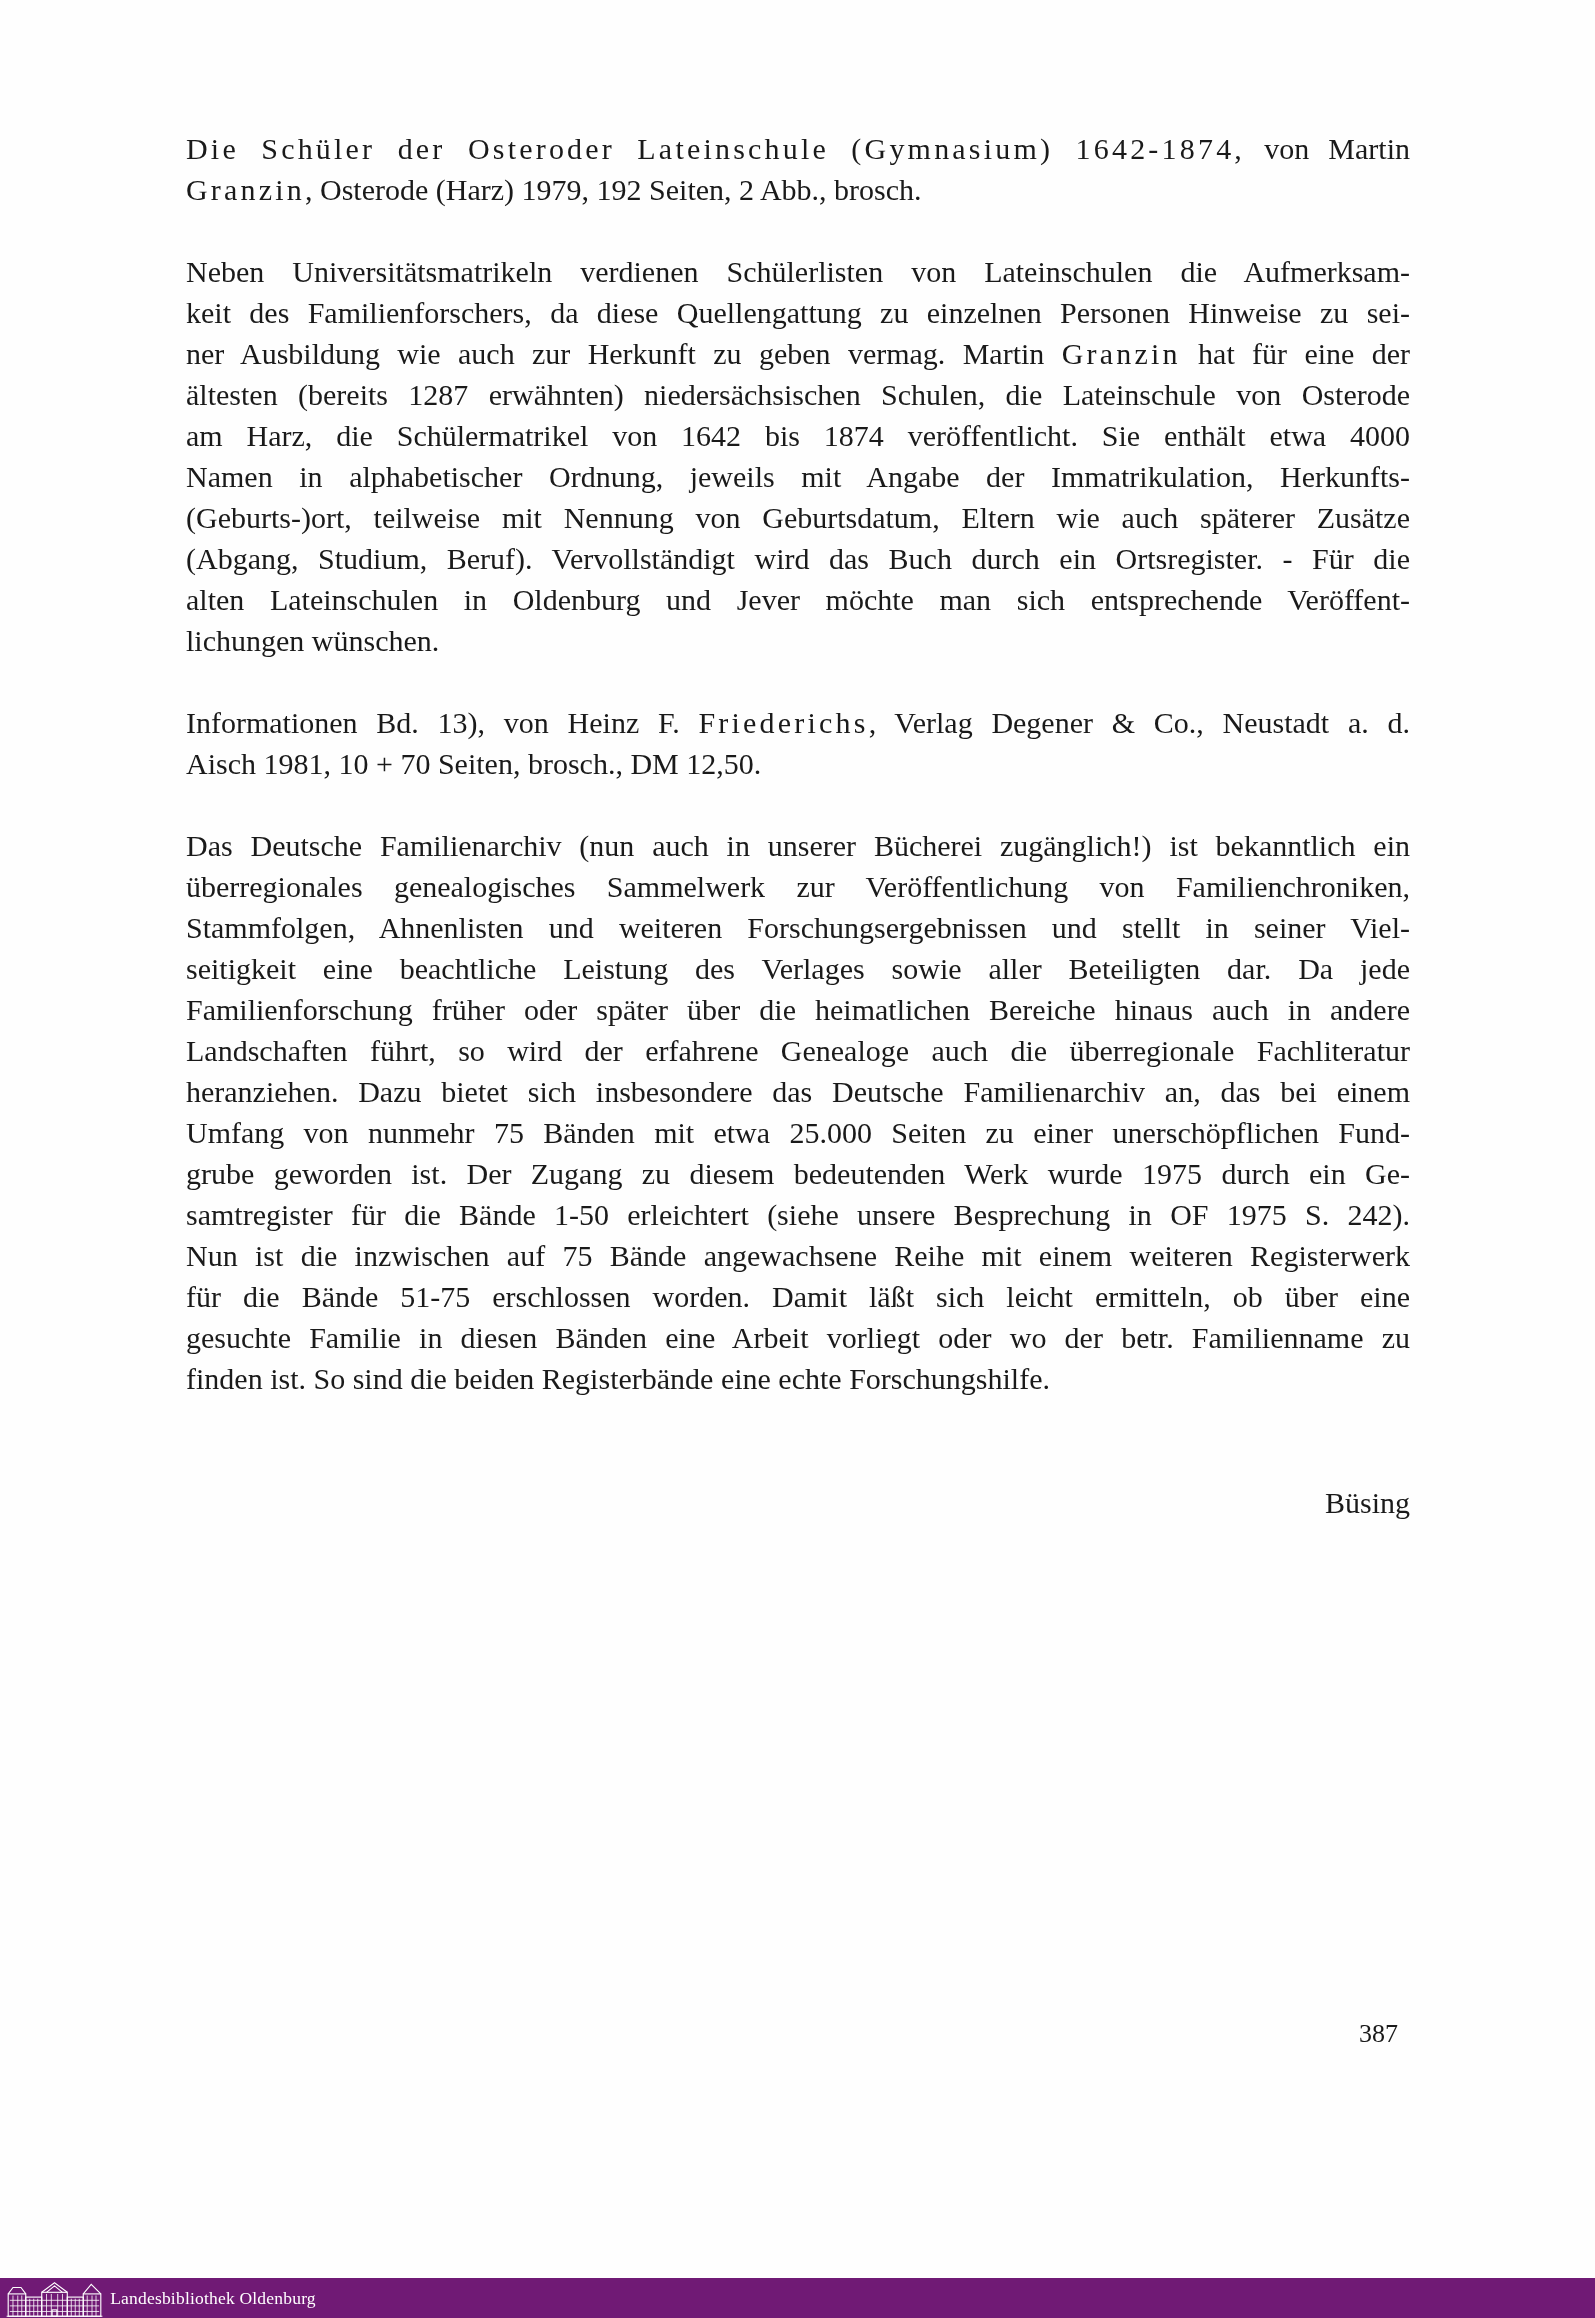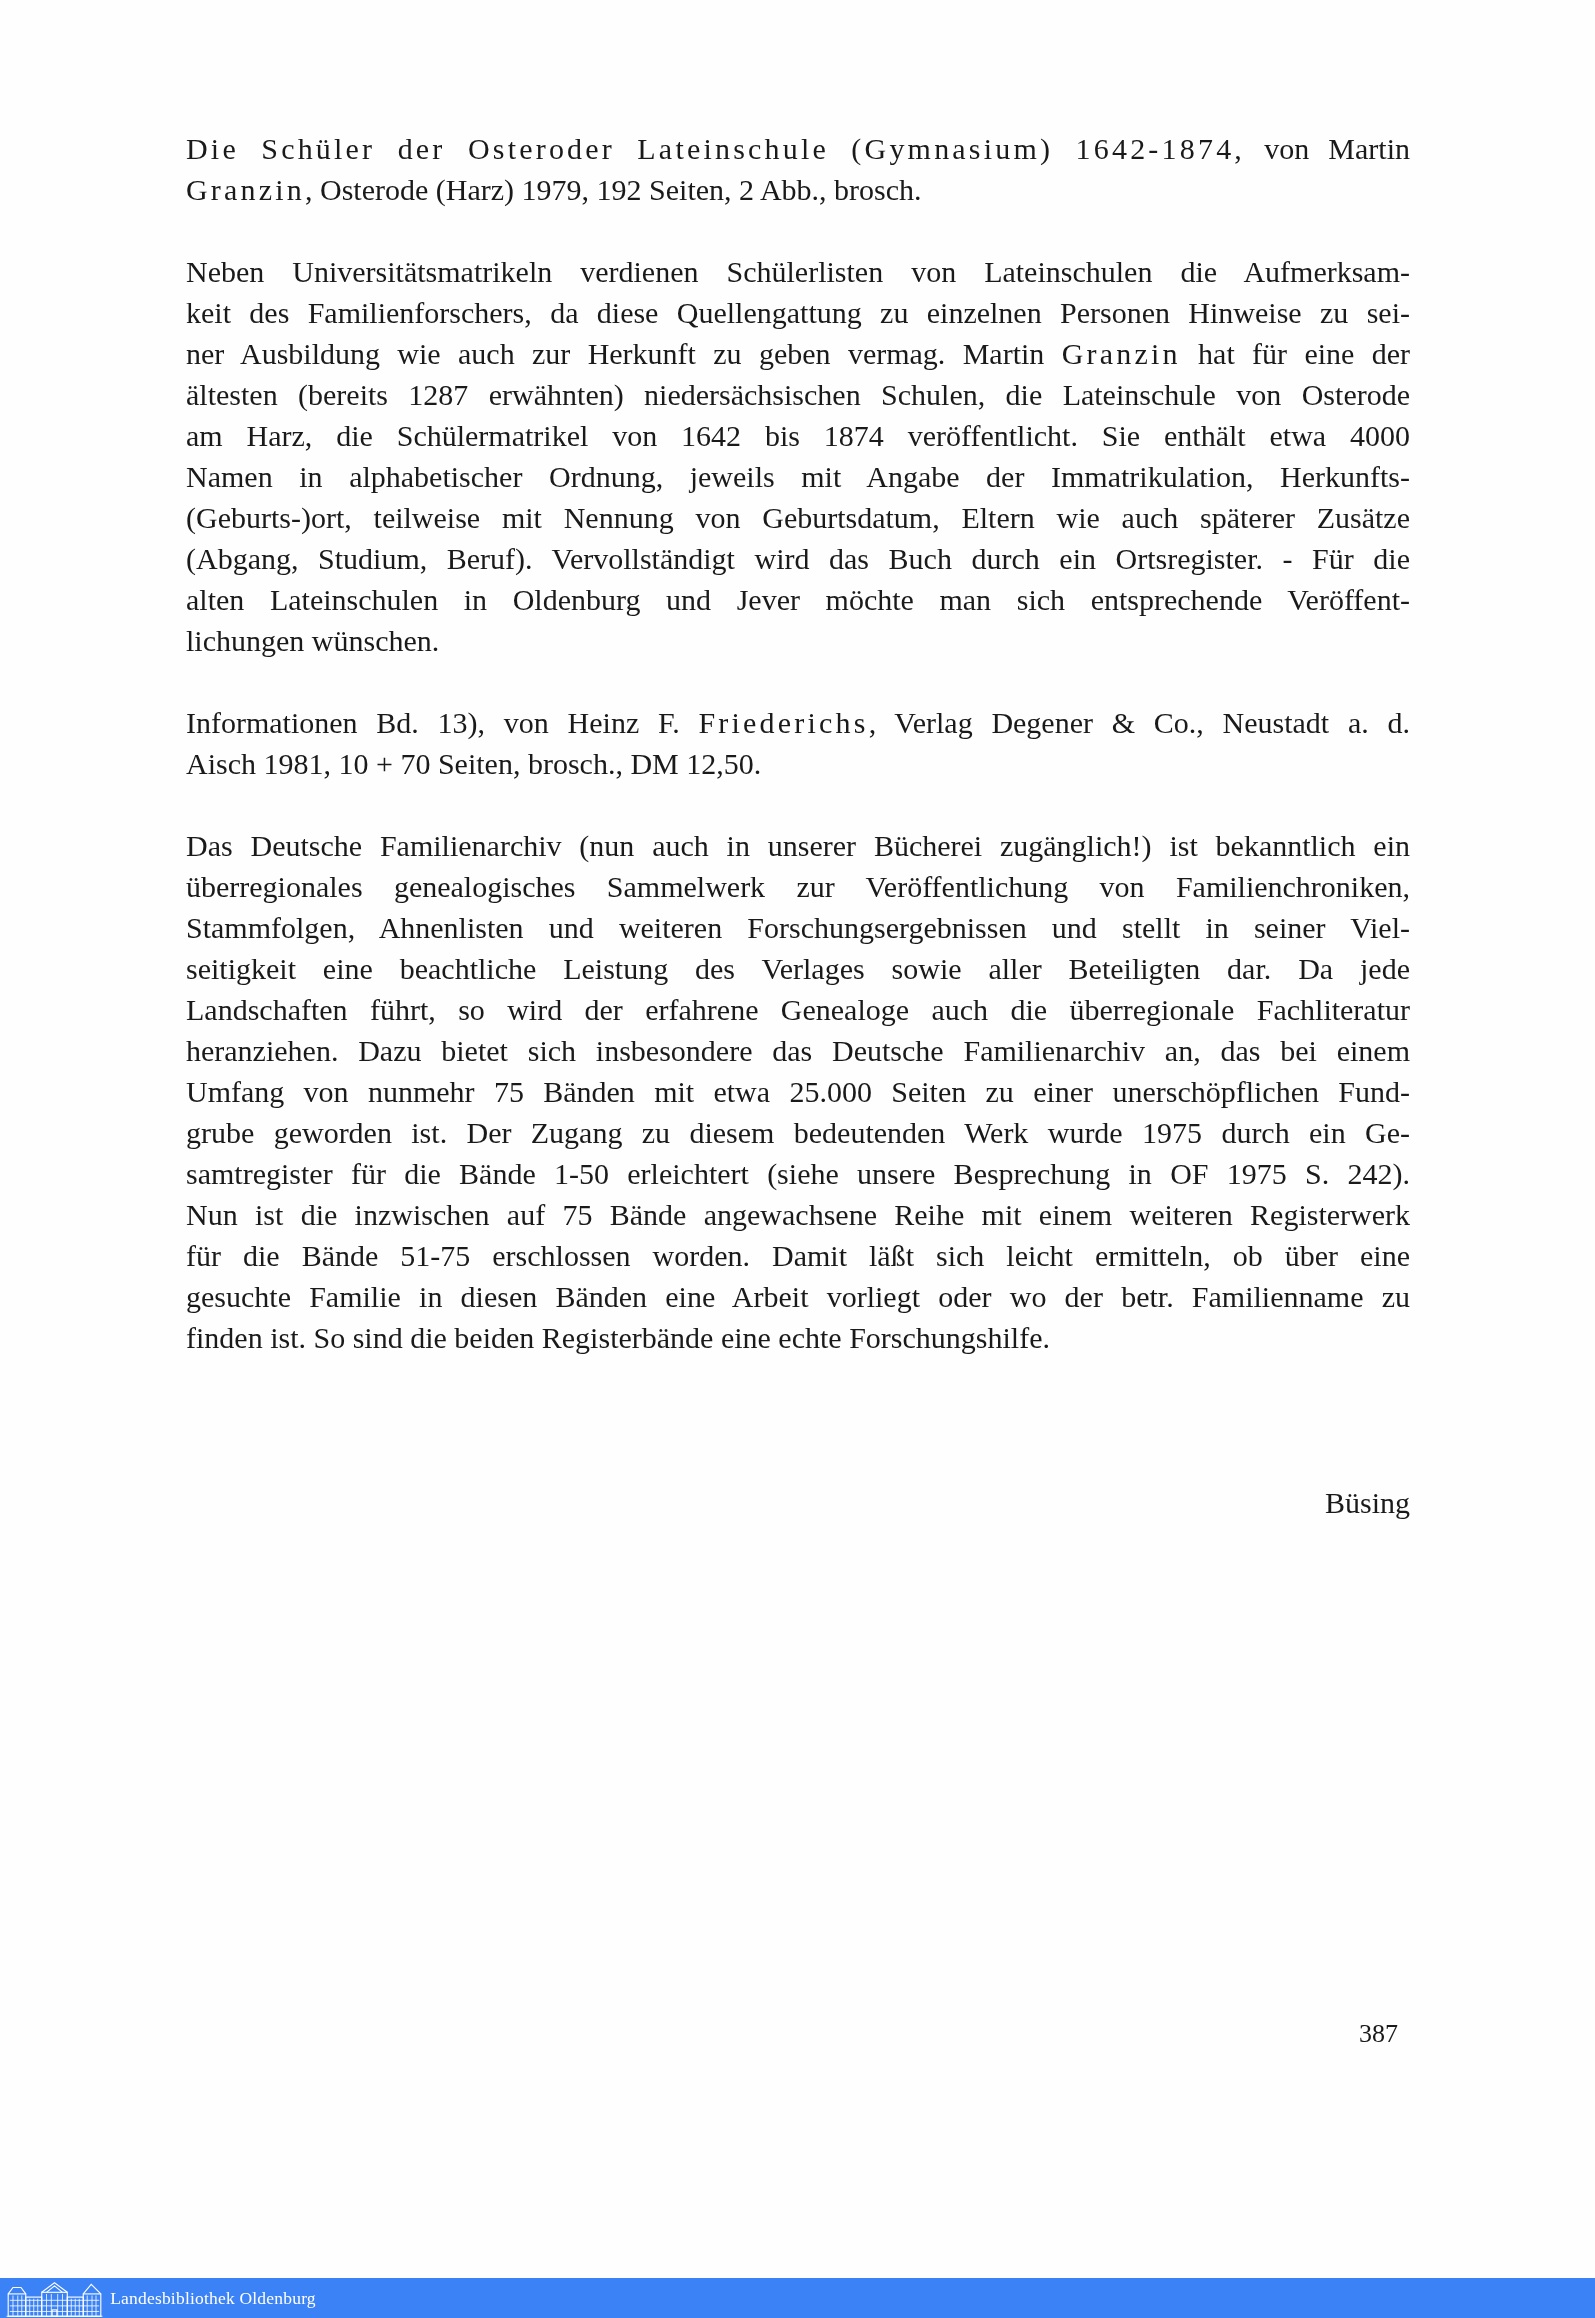--- a/index.html
+++ b/index.html
@@ -67,21 +67,21 @@
       top: 2015px;
       font-size: 26px;
       line-height: 37px;
     }
     .footer-bar {
       position: absolute;
       left: 0;
       top: 2278px;
       width: 1595px;
       height: 41px;
-      background: #3b82f6;
+      background: #701a75;
       display: flex;
       align-items: center;
     }
     .footer-logo {
       width: 99px;
       height: 37px;
       margin-left: 4.8px;
       margin-top: 1.6px;
     }
     .footer-text {
@@ -118,20 +118,21 @@
     <p class="para heading">
       <span class="line"><span>Informationen Bd. 13), von Heinz F. </span><span class="spaced">Friederichs</span><span>, Verlag Degener &amp; Co., Neustadt a. d.</span></span>
       <span class="line last">Aisch 1981, 10 + 70 Seiten, brosch., DM 12,50.</span>
     </p>
 
     <p class="para body-para">
       <span class="line">Das Deutsche Familienarchiv (nun auch in unserer Bücherei zugänglich!) ist bekanntlich ein</span>
       <span class="line">überregionales genealogisches Sammelwerk zur Veröffentlichung von Familienchroniken,</span>
       <span class="line">Stammfolgen, Ahnenlisten und weiteren Forschungsergebnissen und stellt in seiner Viel-</span>
       <span class="line">seitigkeit eine beachtliche Leistung des Verlages sowie aller Beteiligten dar. Da jede</span>
+      <span class="line">Familienforschung früher oder später über die heimatlichen Bereiche hinaus auch in andere</span>
       <span class="line">Landschaften führt, so wird der erfahrene Genealoge auch die überregionale Fachliteratur</span>
       <span class="line">heranziehen. Dazu bietet sich insbesondere das Deutsche Familienarchiv an, das bei einem</span>
       <span class="line">Umfang von nunmehr 75 Bänden mit etwa 25.000 Seiten zu einer unerschöpflichen Fund-</span>
       <span class="line">grube geworden ist. Der Zugang zu diesem bedeutenden Werk wurde 1975 durch ein Ge-</span>
       <span class="line">samtregister für die Bände 1-50 erleichtert (siehe unsere Besprechung in OF 1975 S. 242).</span>
       <span class="line">Nun ist die inzwischen auf 75 Bände angewachsene Reihe mit einem weiteren Registerwerk</span>
       <span class="line">für die Bände 51-75 erschlossen worden. Damit läßt sich leicht ermitteln, ob über eine</span>
       <span class="line">gesuchte Familie in diesen Bänden eine Arbeit vorliegt oder wo der betr. Familienname zu</span>
       <span class="line last">finden ist. So sind die beiden Registerbände eine echte Forschungshilfe.</span>
     </p>

